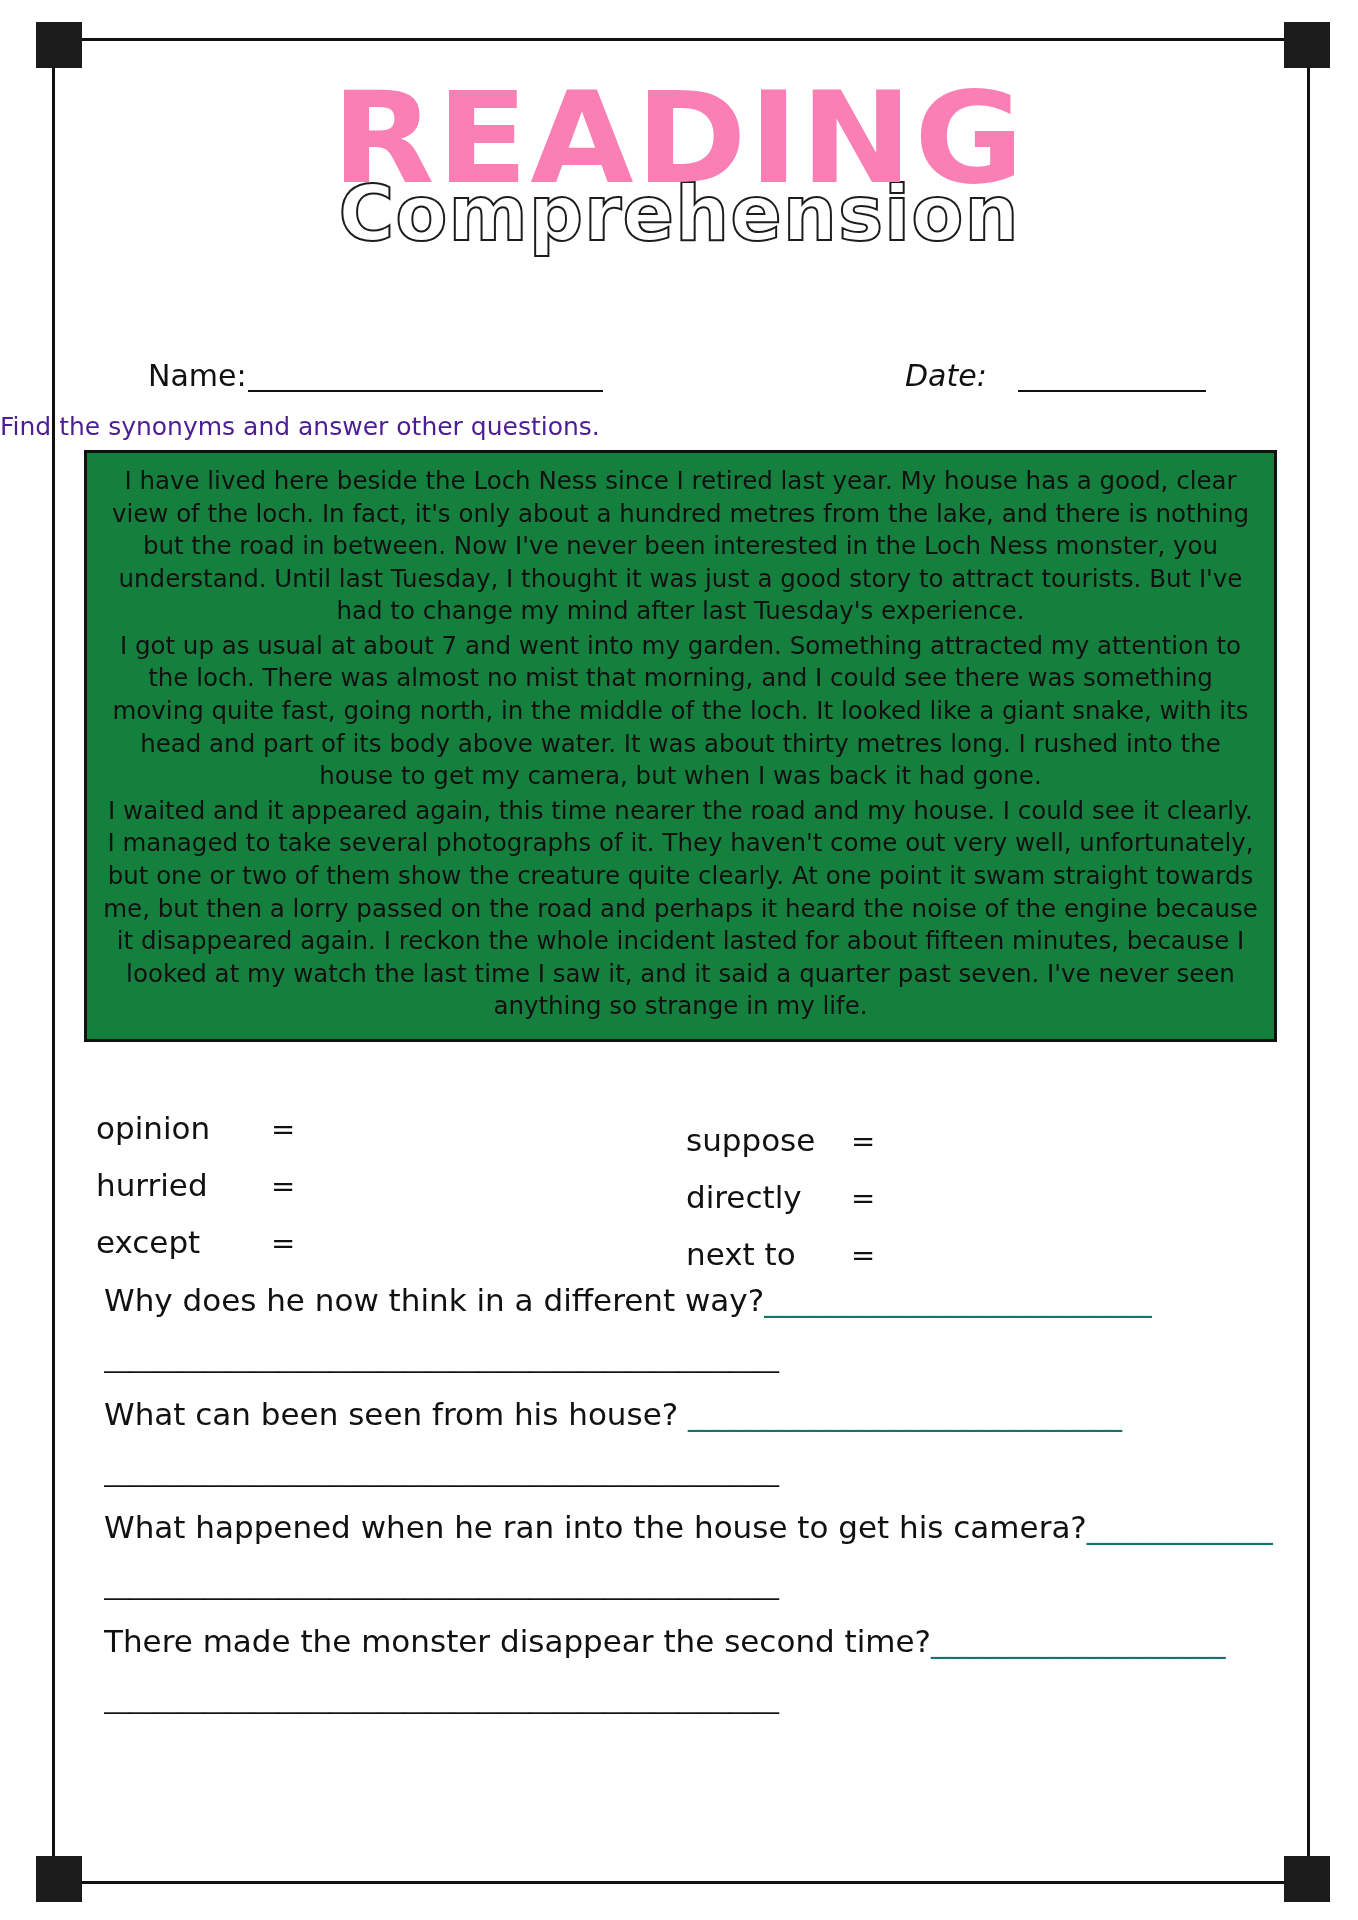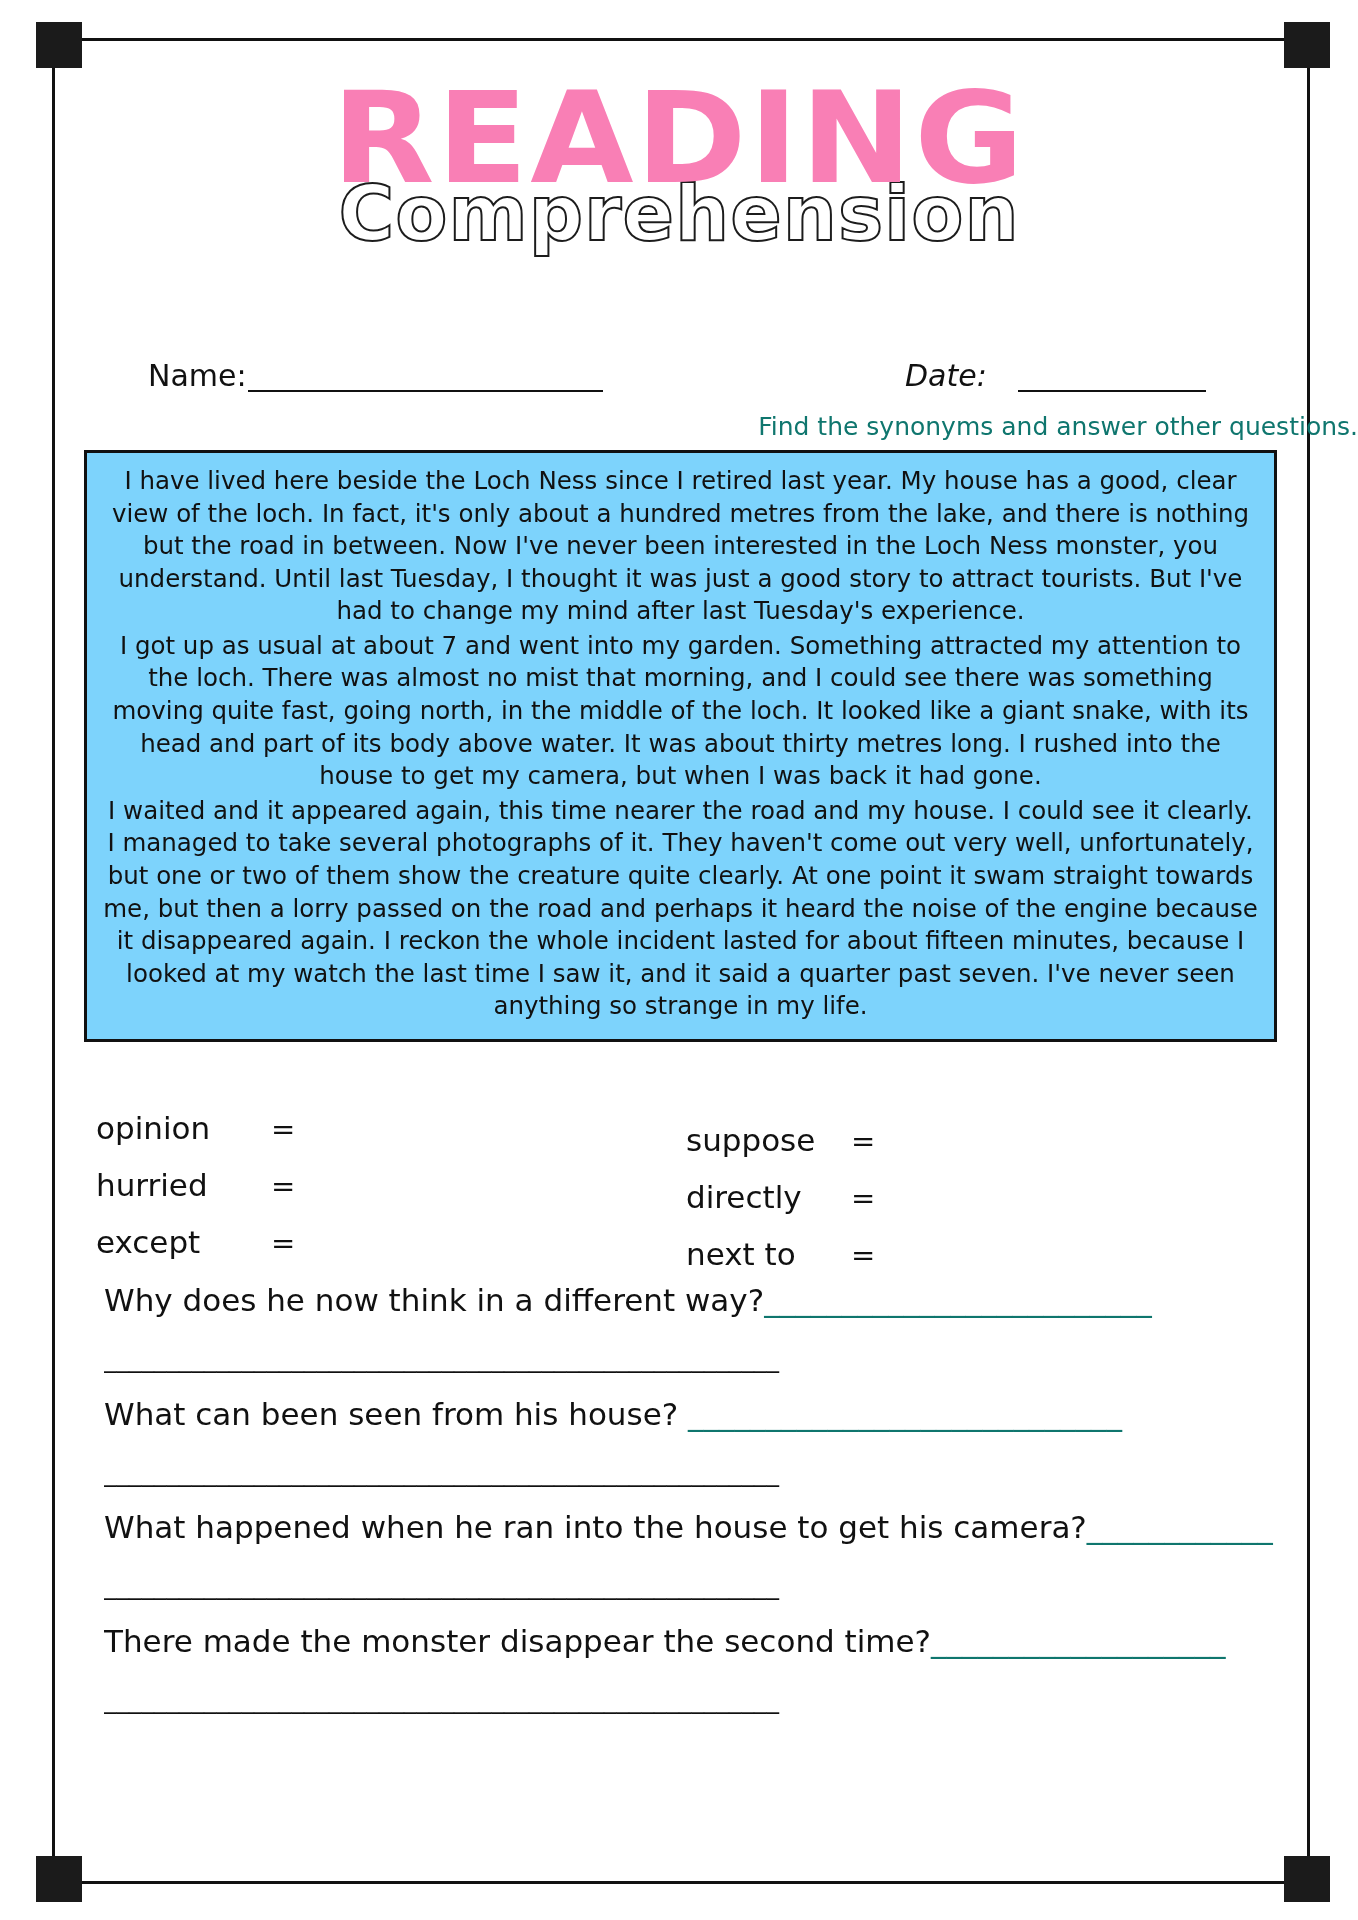--- a/index.html
+++ b/index.html
@@ -92,34 +92,34 @@
     position: absolute; left: 878px; top: 32px;
     width: 188px; height: 0;
     border-bottom: 2px solid #111;
   }
 
   
   .instruction {
     position: absolute;
     left: 0; top: 412px;
     width: 1358px;
-    text-align: right;
+    text-align: left;
     font-size: 25px;
-    color: #0f766e;
+    color: #4c1d95;
   }
 
   
   .passage-box {
     position: absolute;
     left: 84px; top: 450px;
     width: 1193px;
     border: 3px solid #111;
     box-sizing: border-box;
     padding: 12px 16px 14px 16px;
-    background: #7dd3fc;
+    background: #15803d;
   }
   .passage-box p {
     margin: 0 0 2px 0;
     font-size: 24.5px;
     line-height: 1.33;
     text-align: center;
     color: #111;
   }
 
   

